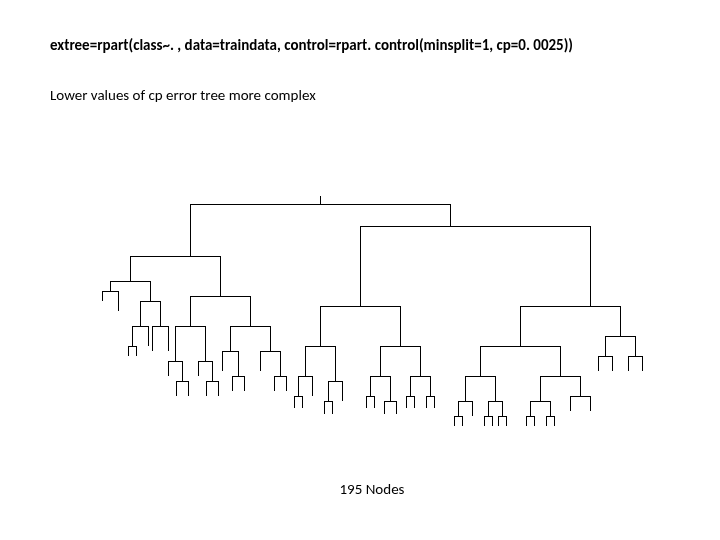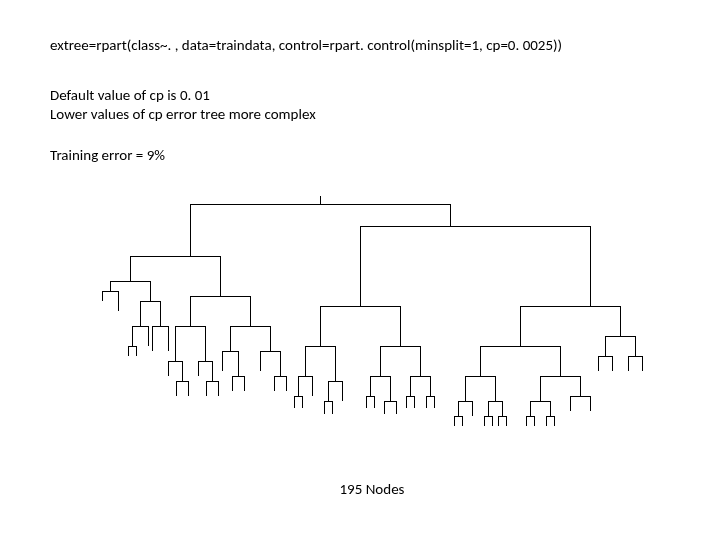--- a/index.html
+++ b/index.html
@@ -14,21 +14,21 @@
   .slide {
     position: relative;
     width: 720px;
     height: 540px;
   }
   .code-line {
     position: absolute;
     top: 36px;
     left: 50px;
     font-size: 15px;
-    font-weight: normal;
+    font-weight: bold;
   }
   .text-block {
     position: absolute;
     top: 86px;
     left: 50px;
     font-size: 15px;
     line-height: 1.25;
   }
   .error-block {
     position: absolute;
@@ -62,26 +62,24 @@
     font-size: 15px;
   }
 </style>
 </head>
 <body>
 
 <div class="slide">
   <div class="code-line">extree=rpart(class~. , data=traindata, control=rpart. control(minsplit=1, cp=0. 0025))</div>
 
   <div class="text-block">
-    <div>Default value of cp is 0. 01</div>
     <div>Lower values of cp error tree more complex</div>
   </div>
 
   <div class="error-block">
-    <div>Training error = 9%</div>
   </div>
 
   <div class="tree-area">
     <svg viewBox="0 0 580 260">
 
       <line x1="250" y1="0" x2="250" y2="8"></line>
       <line x1="120" y1="8" x2="380" y2="8"></line>
       <line x1="120" y1="8" x2="120" y2="60"></line>
       <line x1="380" y1="8" x2="380" y2="30"></line>
 

